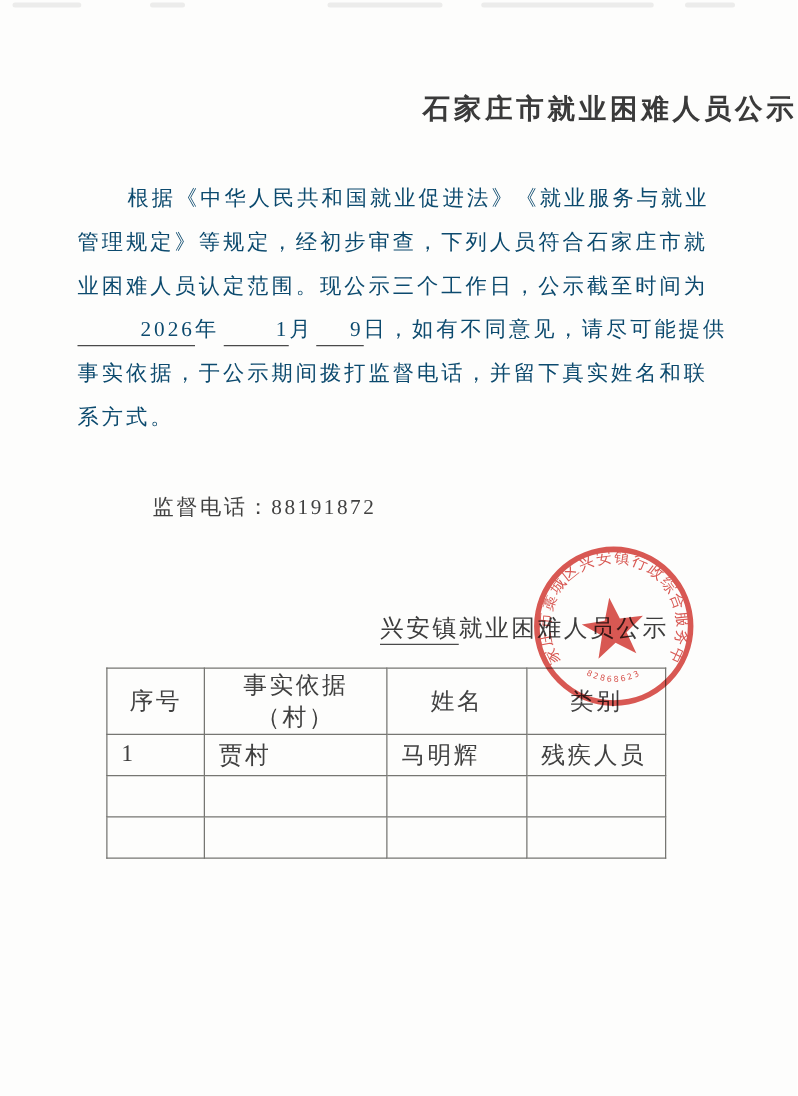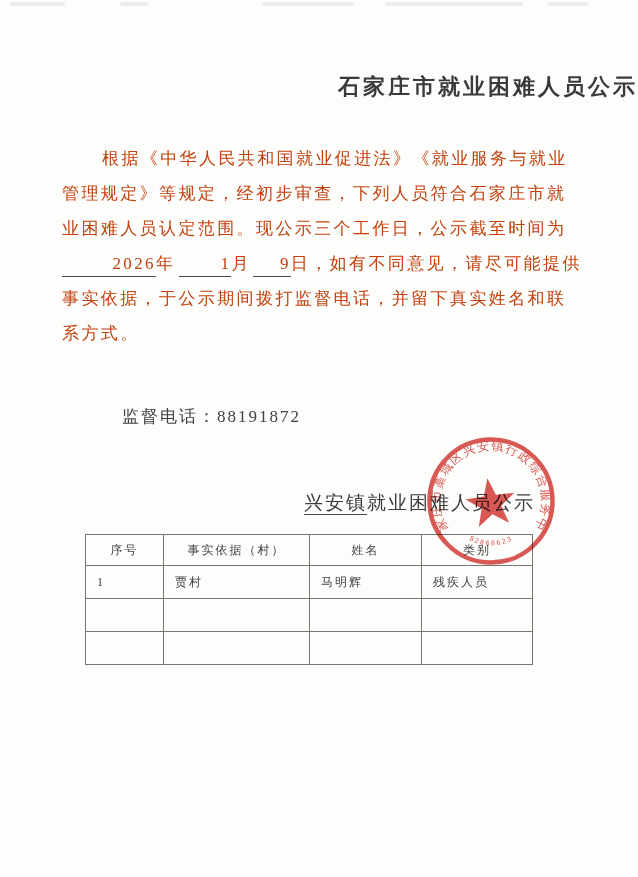--- a/index.html
+++ b/index.html
@@ -37,37 +37,37 @@
     color: #3a3a3a;
   }
   .body-text {
     position: absolute;
     left: 62px;
     top: 141px;
     width: 520px;
     font-size: 17px;
     letter-spacing: 2.4px;
     line-height: 35px;
-    color: #c2410c;
+    color: #0c4a6e;
   }
   .body-line { white-space: nowrap; }
   .body-line.indent { text-indent: 40px; }
   .blank {
     display: inline-block;
     border-bottom: 1.6px solid #4a4a4a;
     text-align: right;
     line-height: 1.35;
   }
   .blank.year  { min-width: 94px; }
   .blank.month { min-width: 52px; margin-left: 4px; }
   .blank.day   { min-width: 38px; margin-left: 2px; }
   .contact-block {
     position: absolute;
     left: 122px;
-    top: 398px;
+    top: 387px;
     font-size: 17px;
     letter-spacing: 2px;
     line-height: 38px;
     color: #414141;
   }
   .section-title {
     position: absolute;
     left: 85px;
     top: 490px;
     width: 450px;
@@ -80,21 +80,21 @@
     border-bottom: 1.6px solid #4a4a4a;
     padding-bottom: 1px;
   }
   table.roster {
     position: absolute;
     left: 85px;
     top: 534px;
     width: 447px;
     border-collapse: collapse;
     table-layout: fixed;
-    font-size: 12px;
+    font-size: 19px;
     letter-spacing: 2px;
     color: #414141;
   }
   table.roster td, table.roster th {
     border: 1.5px solid #767672;
     font-weight: normal;
     overflow: hidden;
   }
   table.roster th { height: 31px; text-align: center; }
   table.roster td { height: 33px; text-align: left; padding-left: 11px; }

